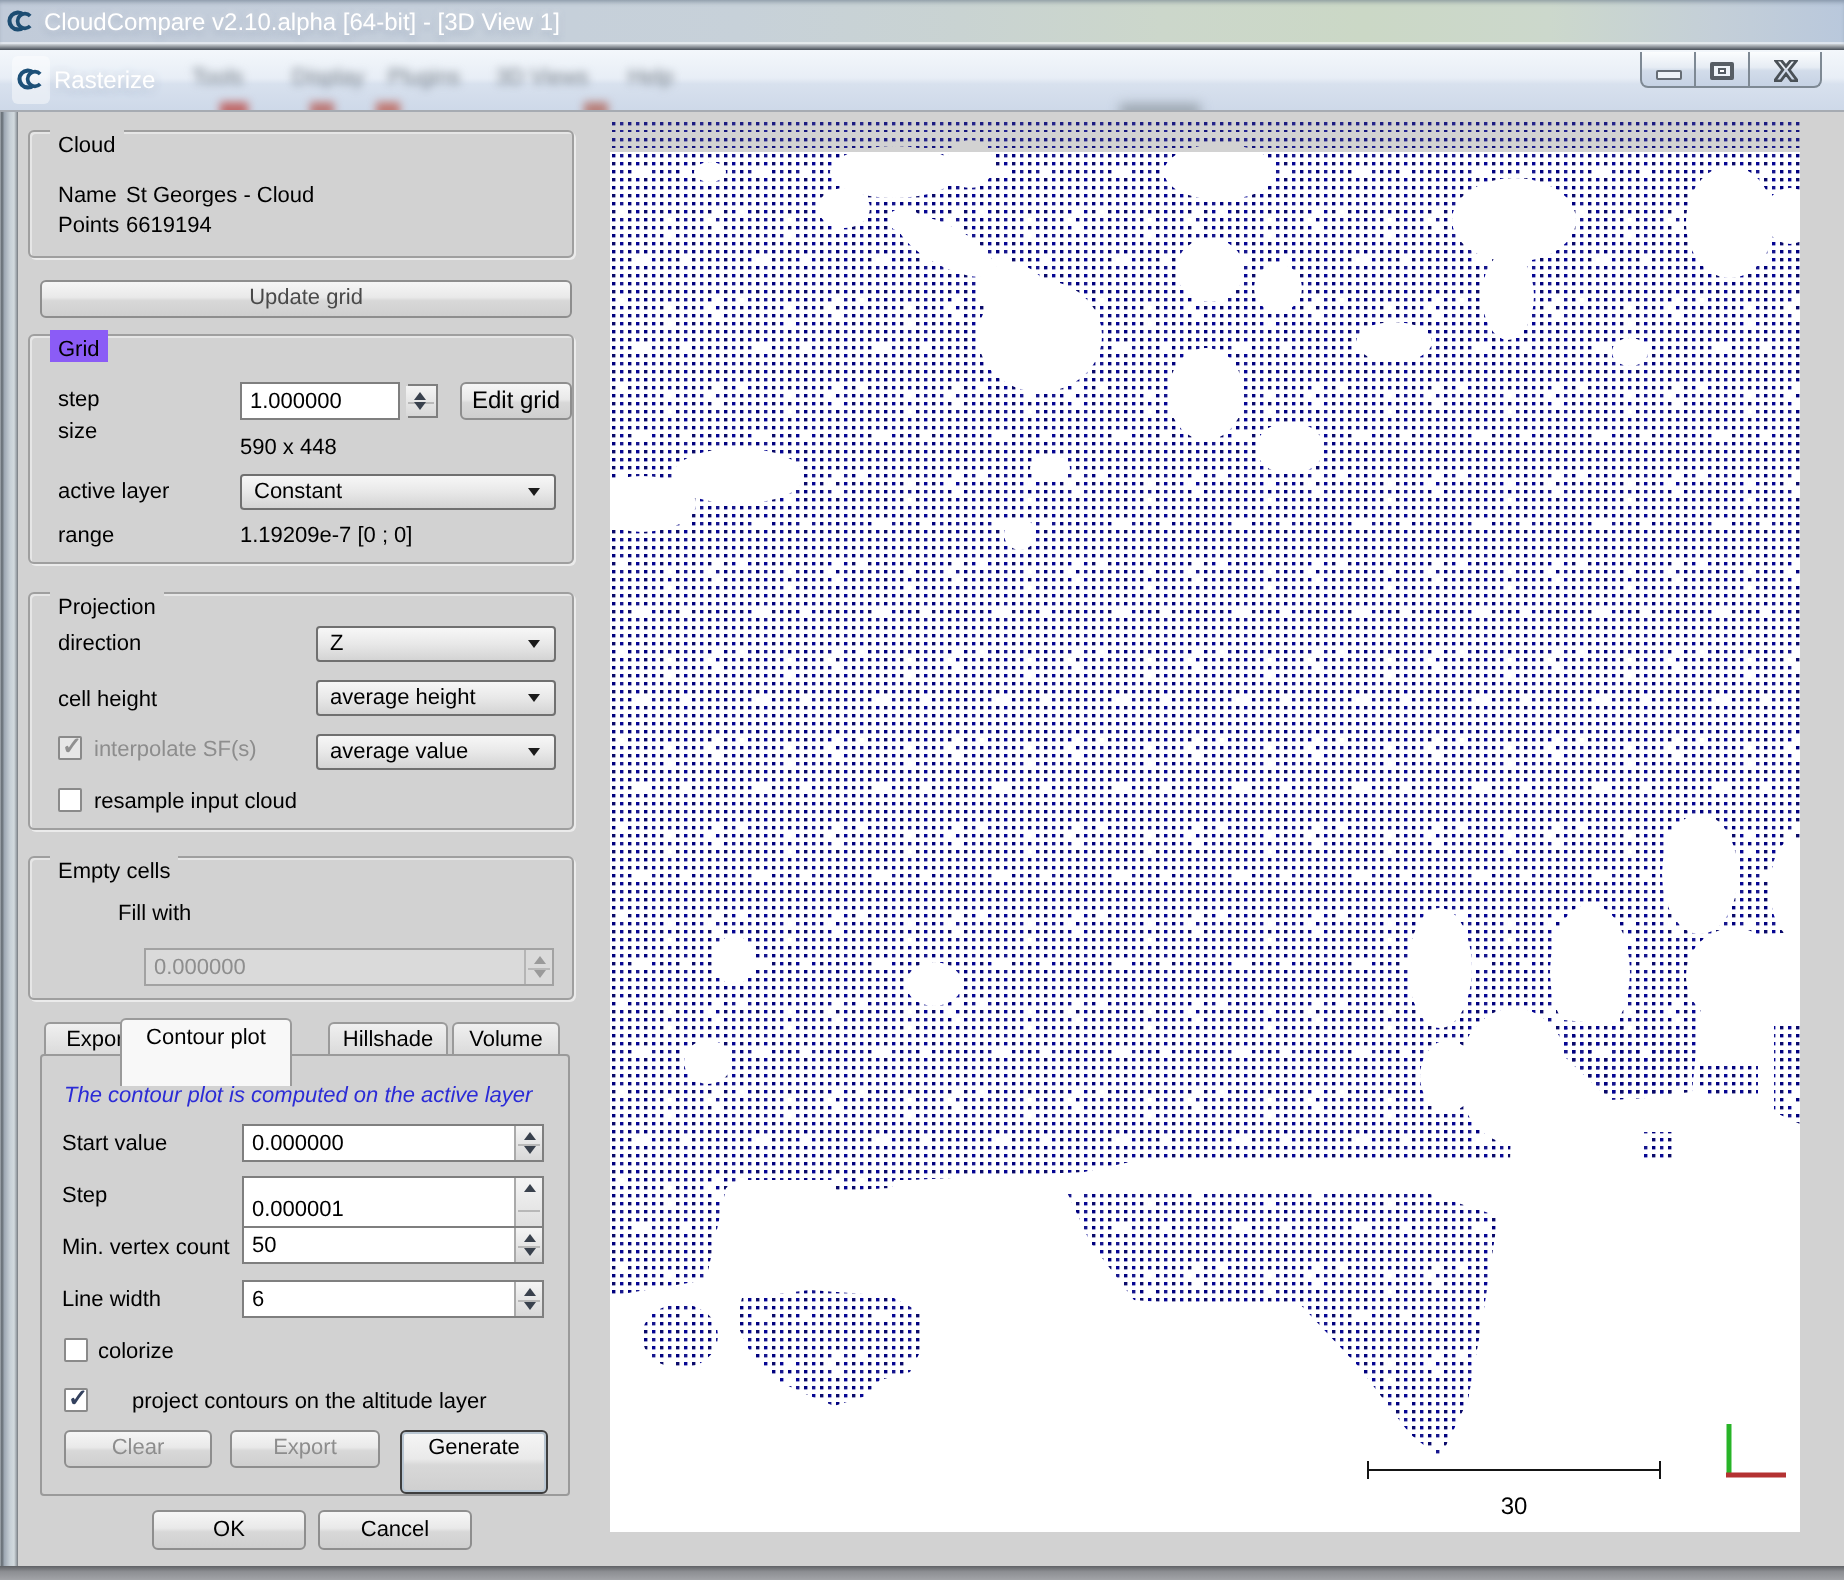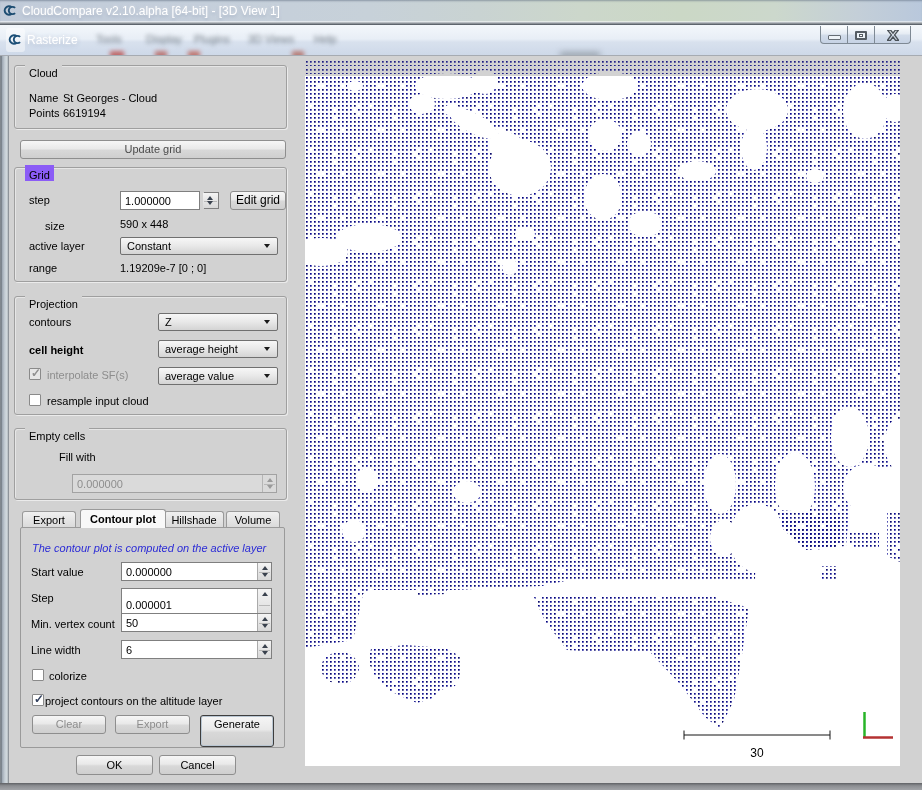--- a/index.html
+++ b/index.html
@@ -110,36 +110,36 @@
   <div class="lbl" style="left:29px;top:194px;">step</div>
   <div class="spin" style="left:120px;top:191px;width:80px;height:19px;">
         <span class="val">1.000000</span>
       </div>
   <div class="spin" style="left:204px;top:192px;width:15px;height:17px;background:linear-gradient(#f2f2f2,#d6d6d6);">
         <span class="arrows" style="width:15px;border-left:none;">
           <i></i>
         </span>
       </div>
   <div class="btn" style="left:230px;top:191px;width:56px;height:19px;line-height:17px;font-size:12px;">Edit grid</div>
-  <div class="lbl" style="left:29px;top:220px;margin-left:16px;">size</div>
+  <div class="lbl" style="left:29px;top:210px;">size</div>
   <div class="lbl" style="left:120px;top:218px;">590 x 448</div>
   <div class="lbl" style="left:29px;top:240px;">active layer</div>
   <div class="combo" style="left:120px;top:237px;width:158px;height:18px;">
         <span class="val">Constant</span>
       </div>
   <div class="lbl" style="left:29px;top:262px;">range</div>
   <div class="lbl" style="left:120px;top:262px;">1.19209e-7 [0 ; 0]</div>
 
   <div class="group" style="left:14px;top:296px;width:273px;height:119px;"></div>
   <div class="lbl" style="left:25px;top:294px;background:#d2d2d2;padding:4px 4px 0 4px;">Projection</div>
-  <div class="lbl" style="left:29px;top:316px;">contours</div>
+  <div class="lbl" style="left:29px;top:316px;">direction</div>
   <div class="combo" style="left:158px;top:313px;width:120px;height:18px;">
         <span class="val">Z</span>
       </div>
-  <div class="lbl" style="left:29px;top:344px;font-weight:bold;">cell height</div>
+  <div class="lbl" style="left:29px;top:344px;">cell height</div>
   <div class="combo" style="left:158px;top:340px;width:120px;height:18px;">
         <span class="val">average height</span>
       </div>
   <div class="cb" style="left:29px;top:368px;background:#e7e7e7;">
         <span style="position:absolute;left:1px;top:-3px;color:#909090;font-size:12px;font-weight:bold;">✓</span>
       </div>
   <div class="lbl" style="left:47px;top:369px;color:#8d8d8d;">interpolate SF(s)</div>
   <div class="combo" style="left:158px;top:367px;width:120px;height:18px;">
         <span class="val">average value</span>
       </div>
@@ -150,21 +150,21 @@
   <div class="lbl" style="left:25px;top:426px;background:#d2d2d2;padding:4px 4px 0 4px;">Empty cells</div>
   <div class="lbl" style="left:29px;top:451px;margin-left:30px;">Fill with</div>
   <div class="spin" style="left:72px;top:474px;width:205px;height:19px;background:#dadada;border-color:#a2a2a2;">
         <span class="val" style="color:#8e8e8e;">0.000000</span>
         <span class="arrows dis" style="background:#dadada;border-left-color:#b5b5b5;">
           <i></i>
         </span>
       </div>
 
   <div class="tab" style="position:absolute;left:22px;top:511px;width:54px;height:17px;">Export</div>
-  <div class="tabactive" style="position:absolute;left:80px;top:509px;width:86px;height:19px;font-weight:bold;">Contour plot</div>
+  <div class="tabactive" style="position:absolute;left:60px;top:509px;width:86px;height:34px;">Contour plot</div>
   <div class="tab" style="position:absolute;left:164px;top:511px;width:60px;height:17px;">Hillshade</div>
   <div class="tab" style="position:absolute;left:226px;top:511px;width:54px;height:17px;">Volume</div>
   <div class="pane" style="position:absolute;left:20px;top:527px;width:265px;height:221px;border:1px solid #9a9a9a;border-radius:2px;background:#d2d2d2;"></div>
   <div class="lbl" style="left:32px;top:542px;color:#2b2bd6;font-style:italic;">The contour plot is computed on the active layer</div>
   <div class="lbl" style="left:31px;top:566px;">Start value</div>
   <div class="spin" style="left:121px;top:562px;width:151px;height:19px;">
         <span class="val">0.000000</span>
         <span class="arrows">
           <i></i>
         </span>
@@ -188,21 +188,21 @@
         <span class="val">6</span>
         <span class="arrows">
           <i></i>
         </span>
       </div>
   <div class="cb" style="left:32px;top:669px;"></div>
   <div class="lbl" style="left:49px;top:670px;text-align:center;">colorize</div>
   <div class="cb" style="left:32px;top:694px;">
         <span style="position:absolute;left:1px;top:-3px;color:#33415e;font-size:12px;font-weight:bold;">✓</span>
       </div>
-  <div class="lbl" style="left:45px;top:695px;">project contours on the altitude layer</div>
+  <div class="lbl" style="left:66px;top:695px;">project contours on the altitude layer</div>
   <div class="btn" style="left:32px;top:715px;width:74px;height:19px;line-height:17px;color:#8d8d8d;">Clear</div>
   <div class="btn" style="left:115px;top:715px;width:75px;height:19px;line-height:17px;color:#8d8d8d;">Export</div>
   <div class="btn" style="left:200px;top:715px;width:74px;height:32px;line-height:17px;border:1px solid #3e3e3e;box-shadow:inset 0 0 0 1px #b9c6d2;">Generate</div>
   <div class="btn" style="left:76px;top:755px;width:77px;height:20px;line-height:18px;">OK</div>
   <div class="btn" style="left:159px;top:755px;width:77px;height:20px;line-height:18px;">Cancel</div>
 
   <div style="position:absolute;left:305px;top:58px;width:595px;height:18px;">
 <svg width="595" height="18" viewBox="0 0 595 18">
 <defs>
             <pattern id="gdots" width="8" height="8" patternUnits="userSpaceOnUse">

